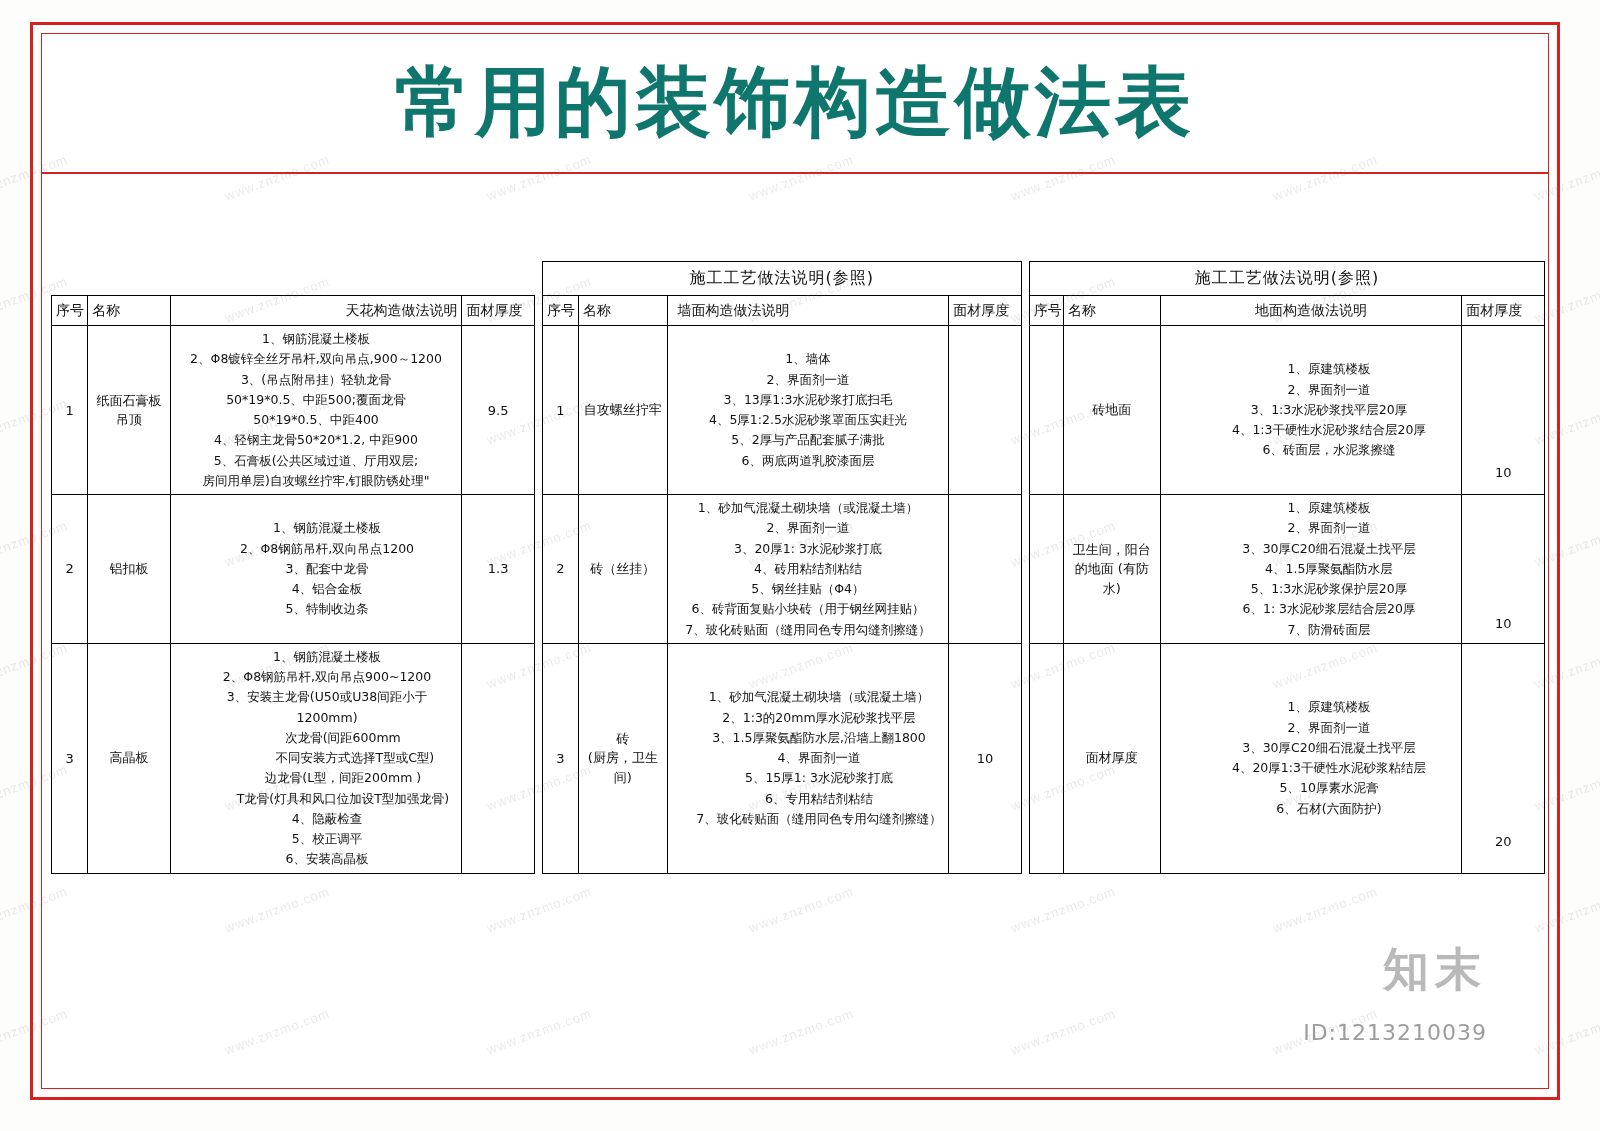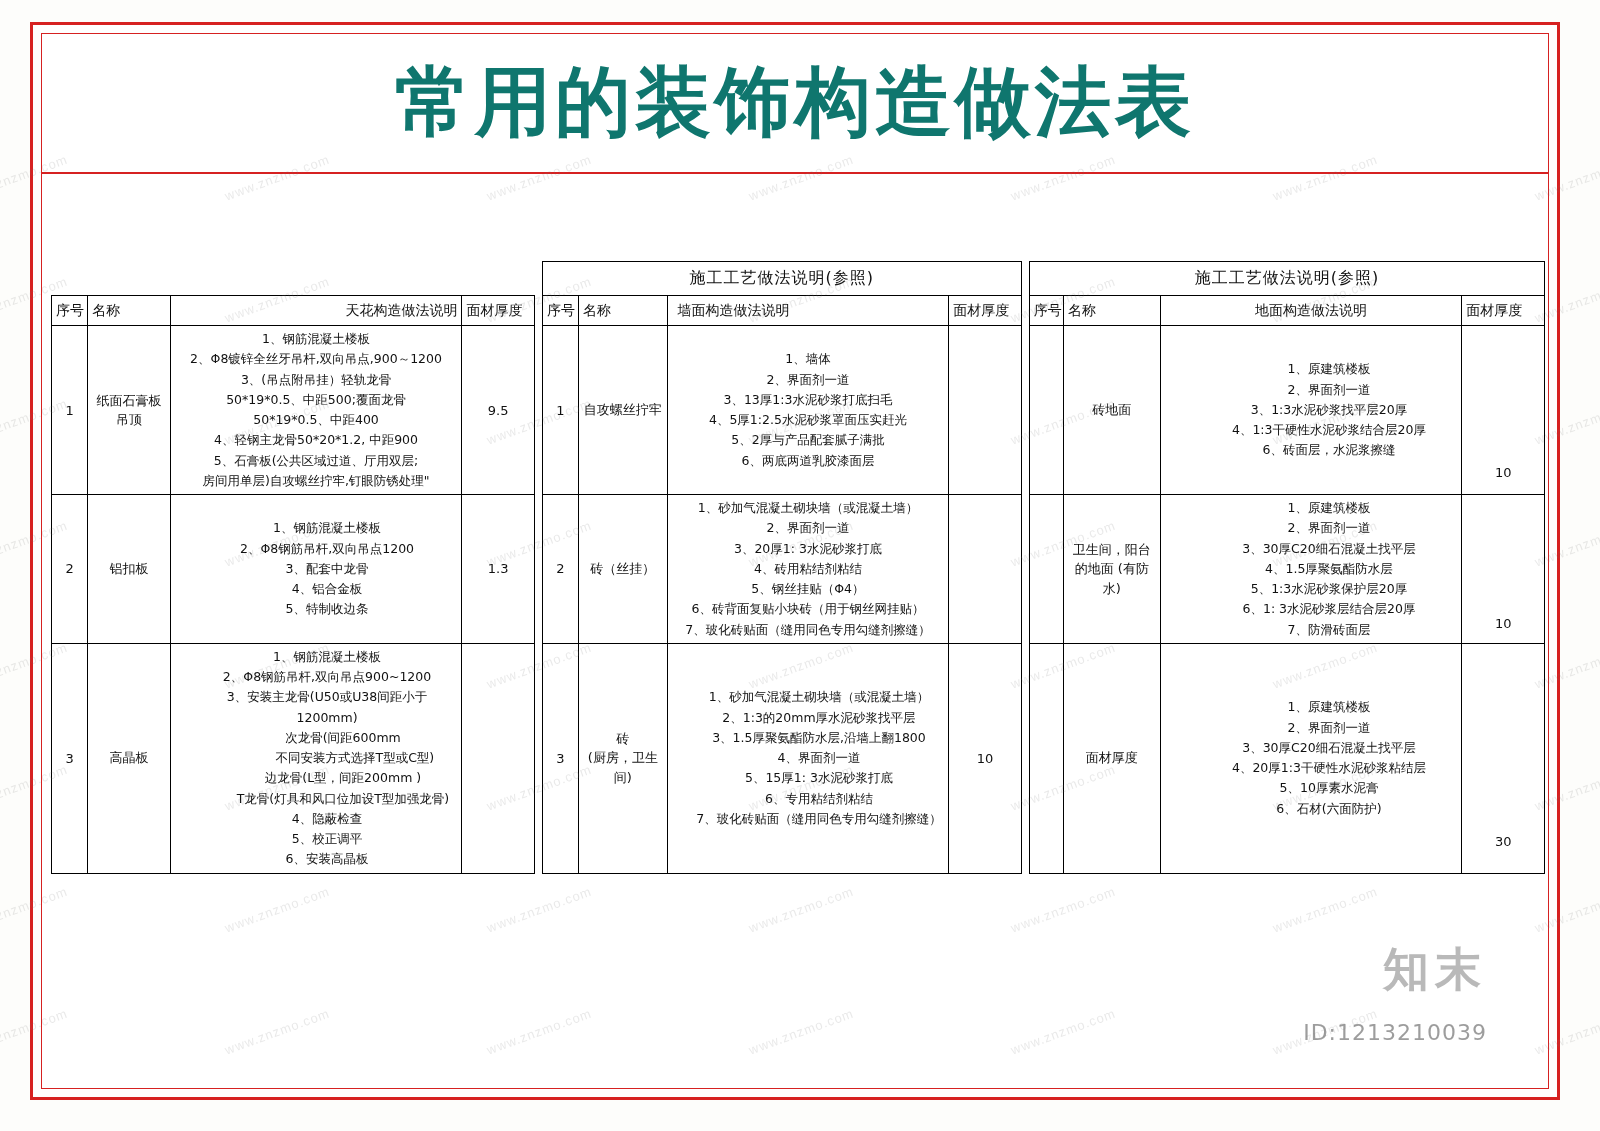--- a/index.html
+++ b/index.html
@@ -268,21 +268,21 @@
         <td class="cell-thk">10</td>
         <td class="nobord gap-col"></td>
         <td class="cell-no"></td>
         <td class="cell-name">面材厚度</td>
         <td class="cell-desc" style="padding-left:40px">1、原建筑楼板
 2、界面剂一道
 3、30厚C20细石混凝土找平层
 4、20厚1:3干硬性水泥砂浆粘结层
 5、10厚素水泥膏
 6、石材(六面防护)</td>
-        <td class="cell-thk" style="vertical-align:bottom;padding-bottom:24px">30</td>
+        <td class="cell-thk" style="vertical-align:bottom;padding-bottom:24px">20</td>
       </tr>
     </tbody>
       </table>
   </div>
 
   <div class="brand">知末</div>
   <div class="brand-id">ID:1213210039</div>
 </div>
 
 <div id="wm-layer">

